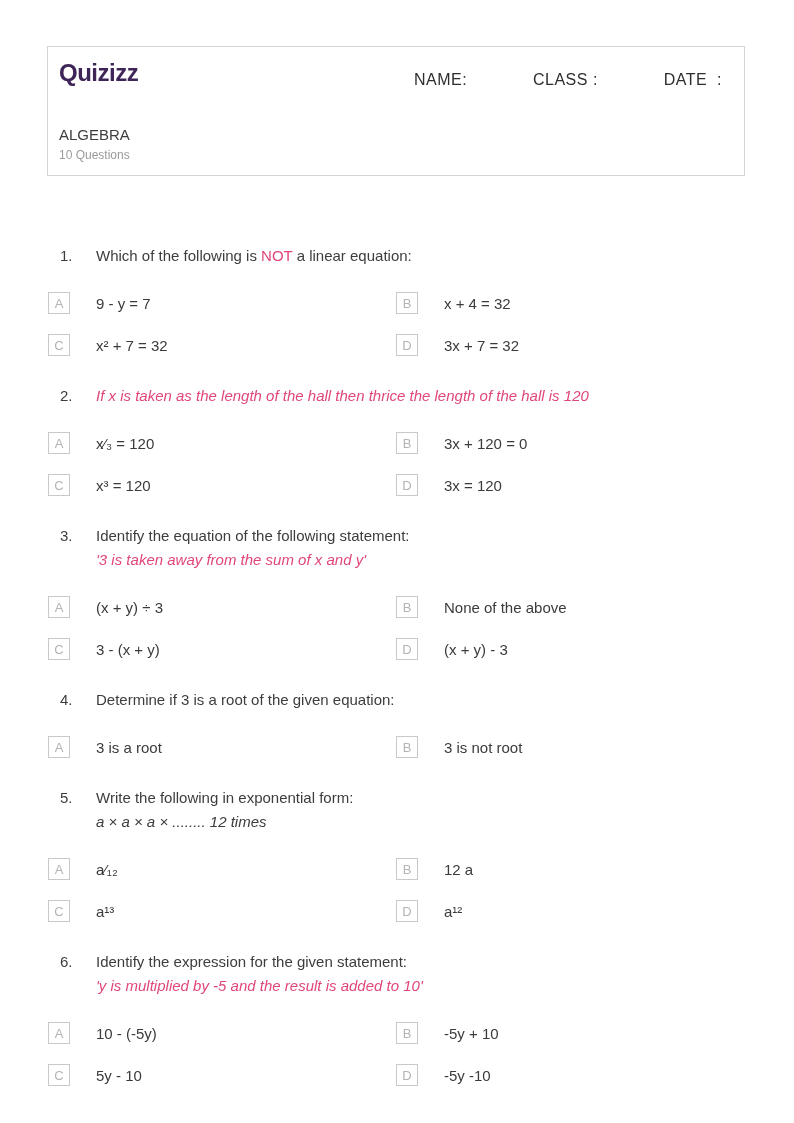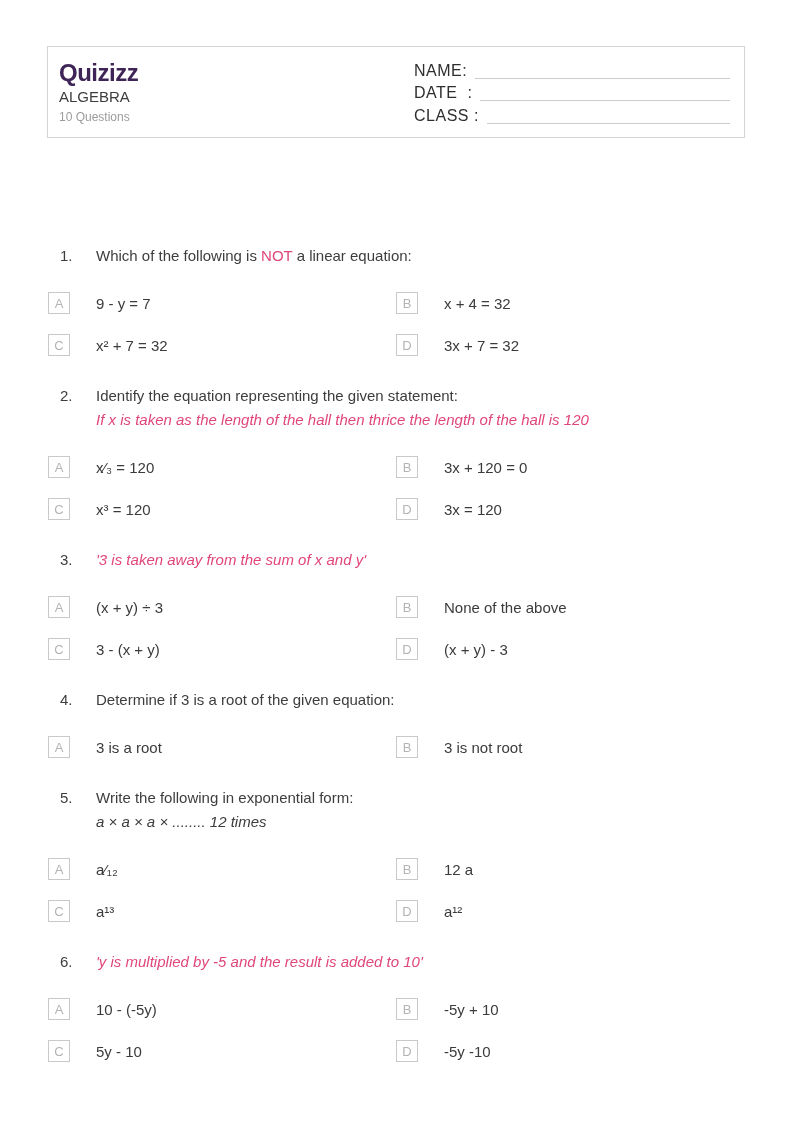--- a/index.html
+++ b/index.html
@@ -15,21 +15,21 @@
     color: #3d3d3d;
     position: relative;
   }
 
   
   .header-box {
     position: absolute;
     left: 47px;
     top: 46px;
     width: 698px;
-    height: 92px;
+    height: 130px;
     border: 1px solid #d4d4d4;
     box-sizing: border-box;
     display: flex;
     justify-content: space-between;
   }
   .header-left {
     padding: 12px 0 10px 11px;
     display: flex;
     flex-direction: column;
     justify-content: space-between;
@@ -48,21 +48,21 @@
   }
   .quiz-subtitle {
     font-size: 12px;
     color: #9b9b9b;
     line-height: 20px;
   }
   .header-right {
     width: 330px;
     padding: 12px 14px 10px 0;
     display: flex;
-    flex-direction: column;
+    flex-direction: row;
     justify-content: space-between;
     box-sizing: border-box;
   }
   .field-row {
     display: flex;
     align-items: flex-end;
     height: 32px;
   }
   .field-label {
     font-size: 16px;
@@ -152,27 +152,27 @@
       <div class="quiz-title">ALGEBRA</div>
       <div class="quiz-subtitle">10 Questions</div>
     </div>
   </div>
   <div class="header-right">
     <div class="field-row">
       <span class="field-label">NAME:</span>
       <span class="field-line"></span>
     </div>
     <div class="field-row">
+      <span class="field-label">CLASS :</span>
+      <span class="field-line"></span>
+    </div>
+    <div class="field-row">
       <span class="field-label">DATE  :</span>
       <span class="field-line"></span>
     </div>
-    <div class="field-row">
-      <span class="field-label">CLASS :</span>
-      <span class="field-line"></span>
-    </div>
   </div>
 </div>
 
 <div class="questions">
     <div class="question">
       <div class="q-row">
         <div class="q-num">1.</div>
         <div class="q-body">
           <div class="q-text"><span>Which of the following is </span><span class="hl">NOT</span><span> a linear equation:</span></div>
         </div>
@@ -193,21 +193,20 @@
         <div class="option">
           <div class="opt-box">D</div>
           <span class="opt-text">3x + 7 = 32</span>
         </div>
       </div>
     </div>
     <div class="question">
       <div class="q-row">
         <div class="q-num">2.</div>
         <div class="q-body">
-          <div class="q-text"><span>Identify the equation representing the given statement:</span></div>
           <div class="q-statement hl">If x is taken as the length of the hall then thrice the length of the hall is 120</div>
         </div>
       </div>
       <div class="options">
         <div class="option">
           <div class="opt-box">A</div>
           <span class="opt-text">x⁄₃ = 120</span>
         </div>
         <div class="option">
           <div class="opt-box">B</div>
@@ -220,20 +219,21 @@
         <div class="option">
           <div class="opt-box">D</div>
           <span class="opt-text">3x = 120</span>
         </div>
       </div>
     </div>
     <div class="question">
       <div class="q-row">
         <div class="q-num">3.</div>
         <div class="q-body">
+          <div class="q-text"><span>Identify the equation of the following statement:</span></div>
           <div class="q-statement hl">'3 is taken away from the sum of x and y'</div>
         </div>
       </div>
       <div class="options">
         <div class="option">
           <div class="opt-box">A</div>
           <span class="opt-text">(x + y) ÷ 3</span>
         </div>
         <div class="option">
           <div class="opt-box">B</div>
@@ -291,20 +291,21 @@
         <div class="option">
           <div class="opt-box">D</div>
           <span class="opt-text">a¹²</span>
         </div>
       </div>
     </div>
     <div class="question">
       <div class="q-row">
         <div class="q-num">6.</div>
         <div class="q-body">
+          <div class="q-text"><span>Identify the expression for the given statement:</span></div>
           <div class="q-statement hl">'y is multiplied by -5 and the result is added to 10'</div>
         </div>
       </div>
       <div class="options">
         <div class="option">
           <div class="opt-box">A</div>
           <span class="opt-text">10 - (-5y)</span>
         </div>
         <div class="option">
           <div class="opt-box">B</div>

